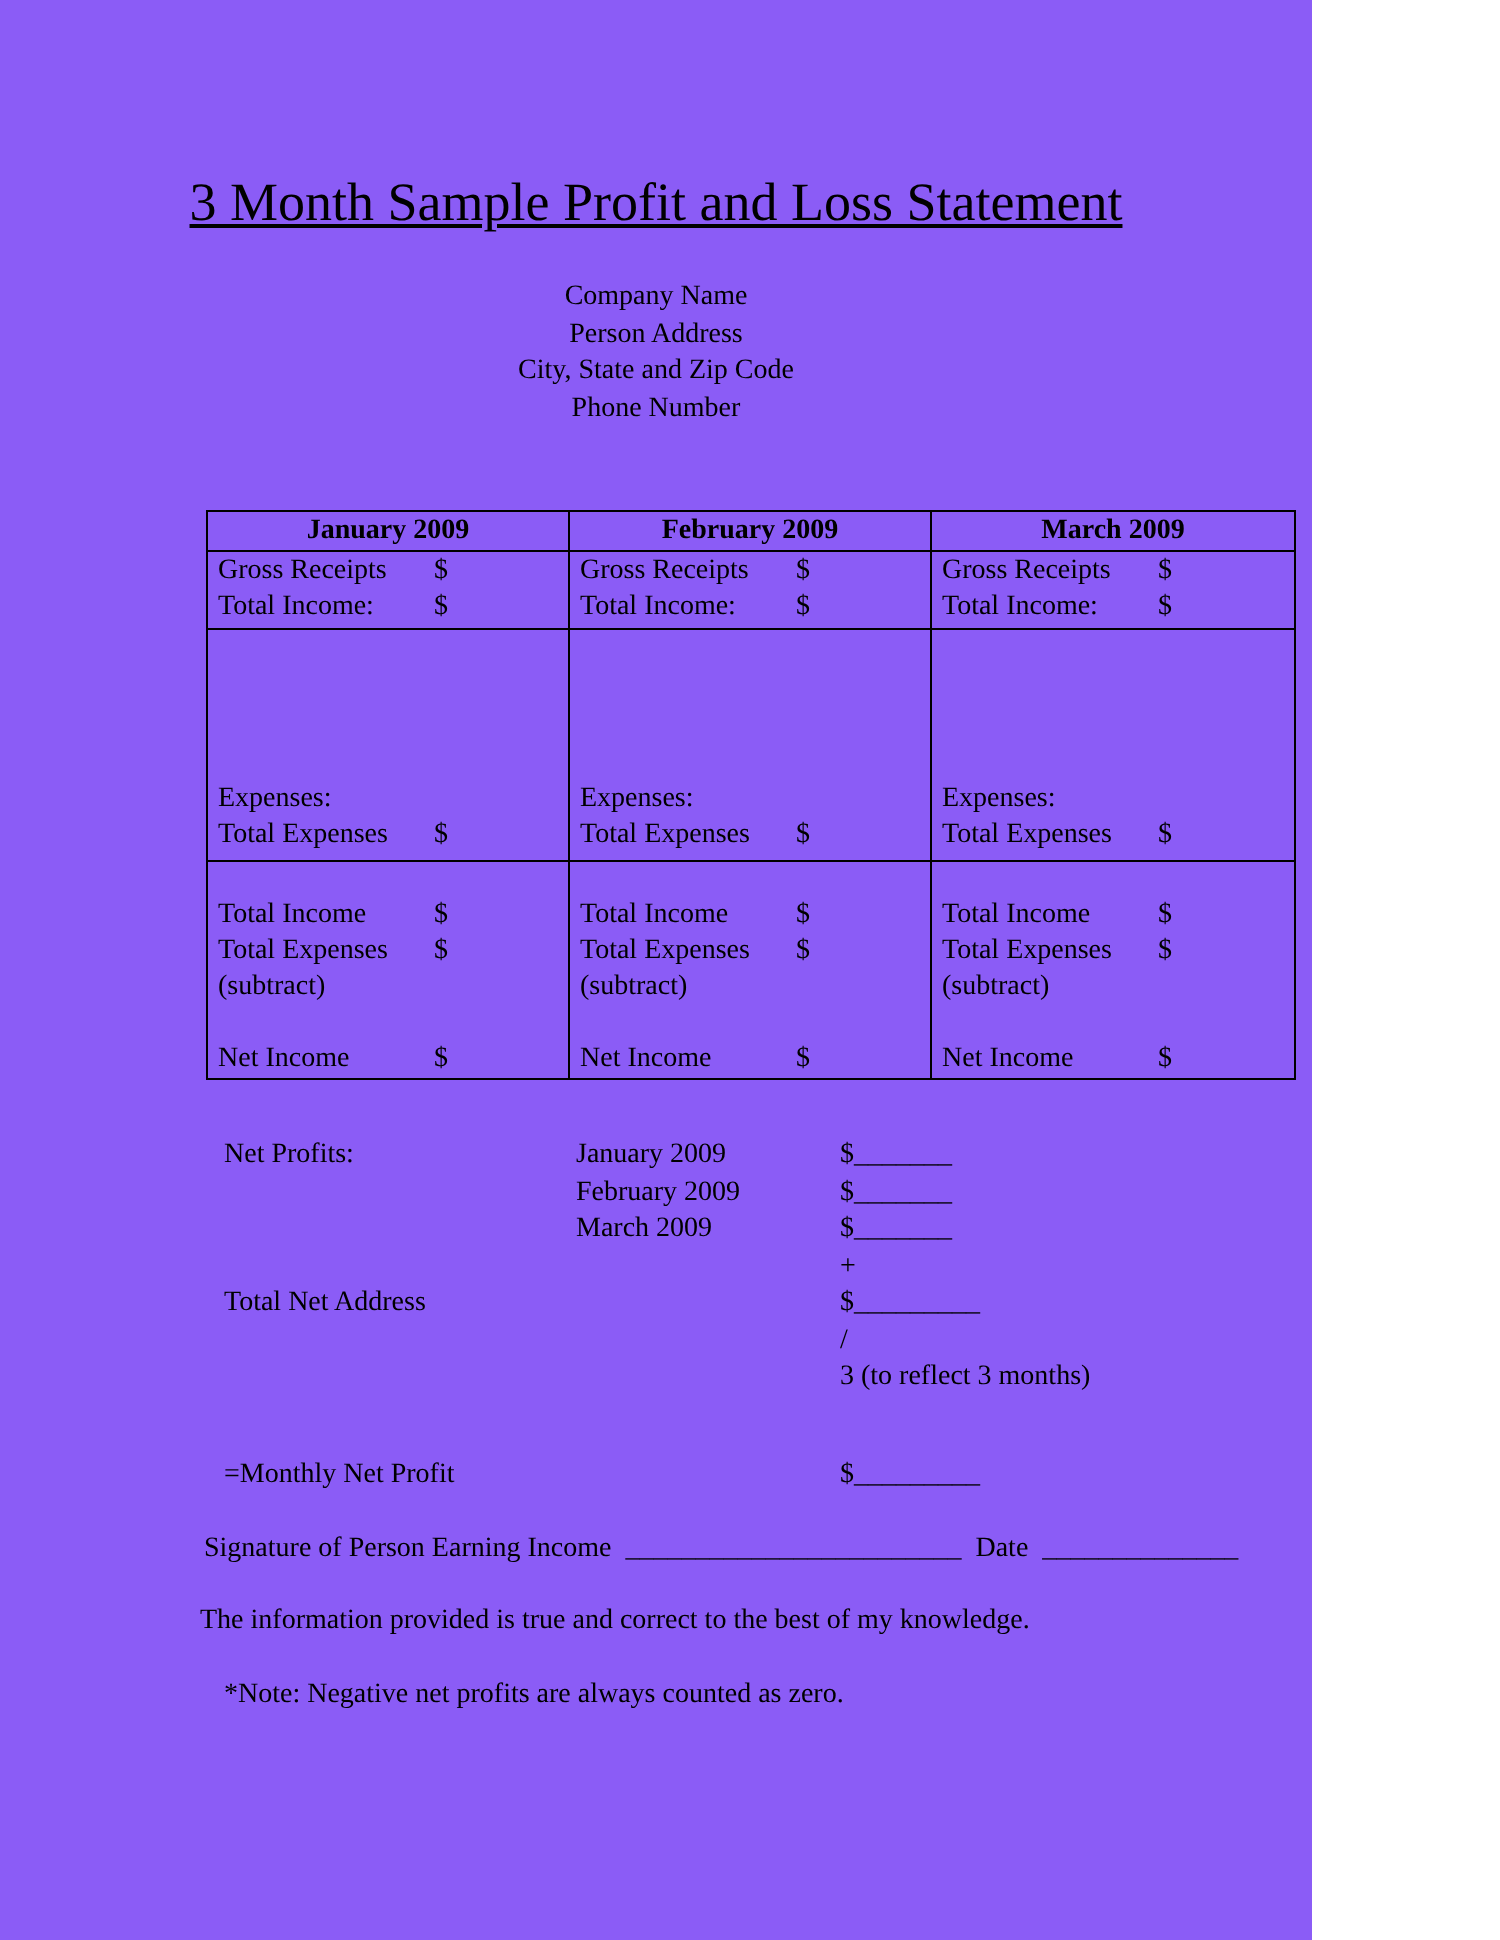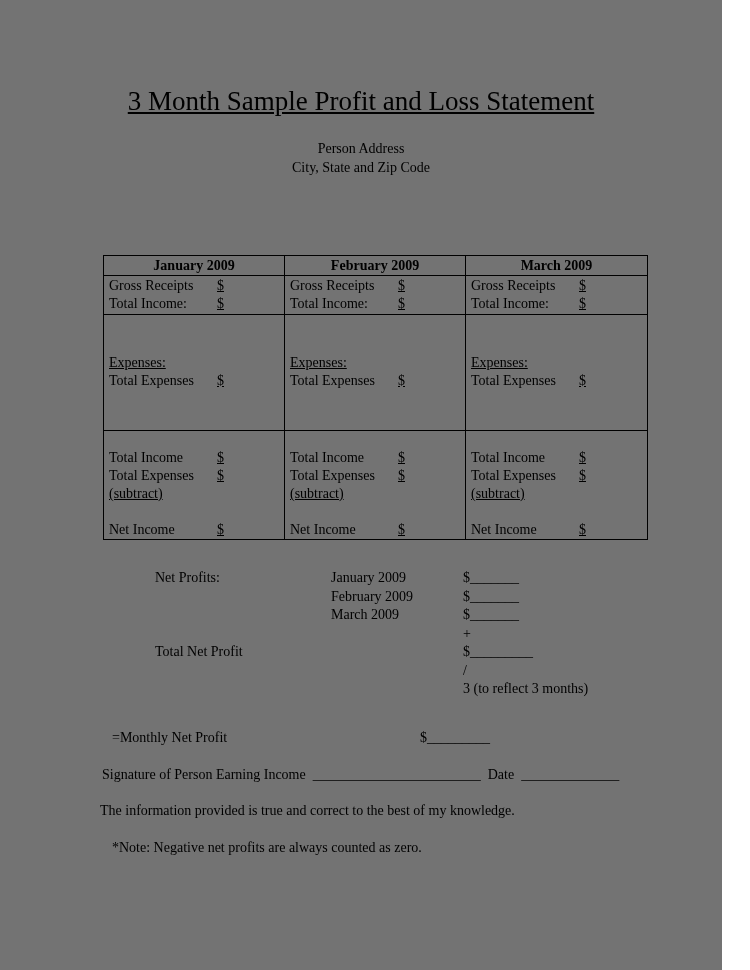--- a/index.html
+++ b/index.html
@@ -1,19 +1,19 @@
 <!DOCTYPE html>
 <html><head>
 <meta charset="utf-8">
 <style>
   html,body { margin:0; padding:0; background:#fff; }
   .page {
     position:relative;
-    width:722px; height:970px;
-    background:#737373;
+    width:656px; height:970px;
+    background:#8b5cf6;
     font-family:"Liberation Serif", serif;
     color:#000;
     font-size:14px;
     overflow:hidden;
   }
   .title {
     position:absolute; top:86px; left:0; width:100%;
     text-align:center;
     font-size:27px; line-height:31px;
     text-decoration:underline;
@@ -27,47 +27,49 @@
   .pl-table {
     position:absolute; left:103px; top:255px; width:543px;
     border:1px solid #000;
   }
   .pl-row { display:grid; grid-template-columns:1fr 1fr 1fr; border-bottom:1px solid #000; }
   .pl-row:last-child { border-bottom:none; }
   .pl-cell { border-right:1px solid #000; padding:0 5px; overflow:hidden; }
   .pl-cell:last-child { border-right:none; }
   .hdr-cell { text-align:center; font-weight:bold; height:19px; line-height:19px; }
   .income-cell { height:37px; padding-top:1px; }
-  .expenses-cell { height:111px; display:flex; flex-direction:column; justify-content:center; padding-top:1px; padding-bottom:3px; }
+  .expenses-cell { height:111px; display:flex; flex-direction:column; justify-content:flex-end; padding-top:1px; padding-bottom:3px; }
   .summary-cell { height:108px; }
-  .line { line-height:18px; white-space:nowrap;text-decoration:underline; }
+  .line { line-height:18px; white-space:nowrap; }
   .lbl { display:inline-block; width:108px; }
   .sp { height:18px; }
   
   .np { position:absolute; left:112px; top:569px; line-height:18.5px; }
-  .np-row { display:flex;margin-left:43px; }
+  .np-row { display:flex; }
   .np-l { width:176px; }
   .np-m { width:132px; }
   .monthly { position:absolute; left:112px; top:729px; display:flex; line-height:18.5px;font-family:Liberation Serif, serif; }
   .monthly-lbl { width:308px; }
   .sig { position:absolute; left:102px; top:766px; line-height:18.5px; white-space:nowrap; }
   .sig span { margin-right:7px; }
   .statement { position:absolute; left:100px; top:802px; line-height:18.5px; }
   .note { position:absolute; left:112px; top:839px; line-height:18.5px; }
 </style>
 </head>
 <body>
 
 <div class="page">
 
   <div class="title">3 Month Sample Profit and Loss Statement</div>
 
   <div class="company">
+    <div>Company Name</div>
     <div>Person Address</div>
     <div>City, State and Zip Code</div>
+    <div>Phone Number</div>
   </div>
 
   <div class="pl-table">
 
     <div class="pl-row">
       <div class="pl-cell hdr-cell">January 2009</div>
       <div class="pl-cell hdr-cell">February 2009</div>
       <div class="pl-cell hdr-cell">March 2009</div>
     </div>
 
@@ -145,21 +147,21 @@
       <span class="np-l"></span>
       <span class="np-m">March 2009</span>
       <span>$_______</span>
     </div>
     <div class="np-row">
       <span class="np-l"></span>
       <span class="np-m"></span>
       <span>+</span>
     </div>
     <div class="np-row">
-      <span class="np-l">Total Net Profit</span>
+      <span class="np-l">Total Net Address</span>
       <span class="np-m"></span>
       <span>$_________</span>
     </div>
     <div class="np-row">
       <span class="np-l"></span>
       <span class="np-m"></span>
       <span>/</span>
     </div>
     <div class="np-row">
       <span class="np-l"></span>

